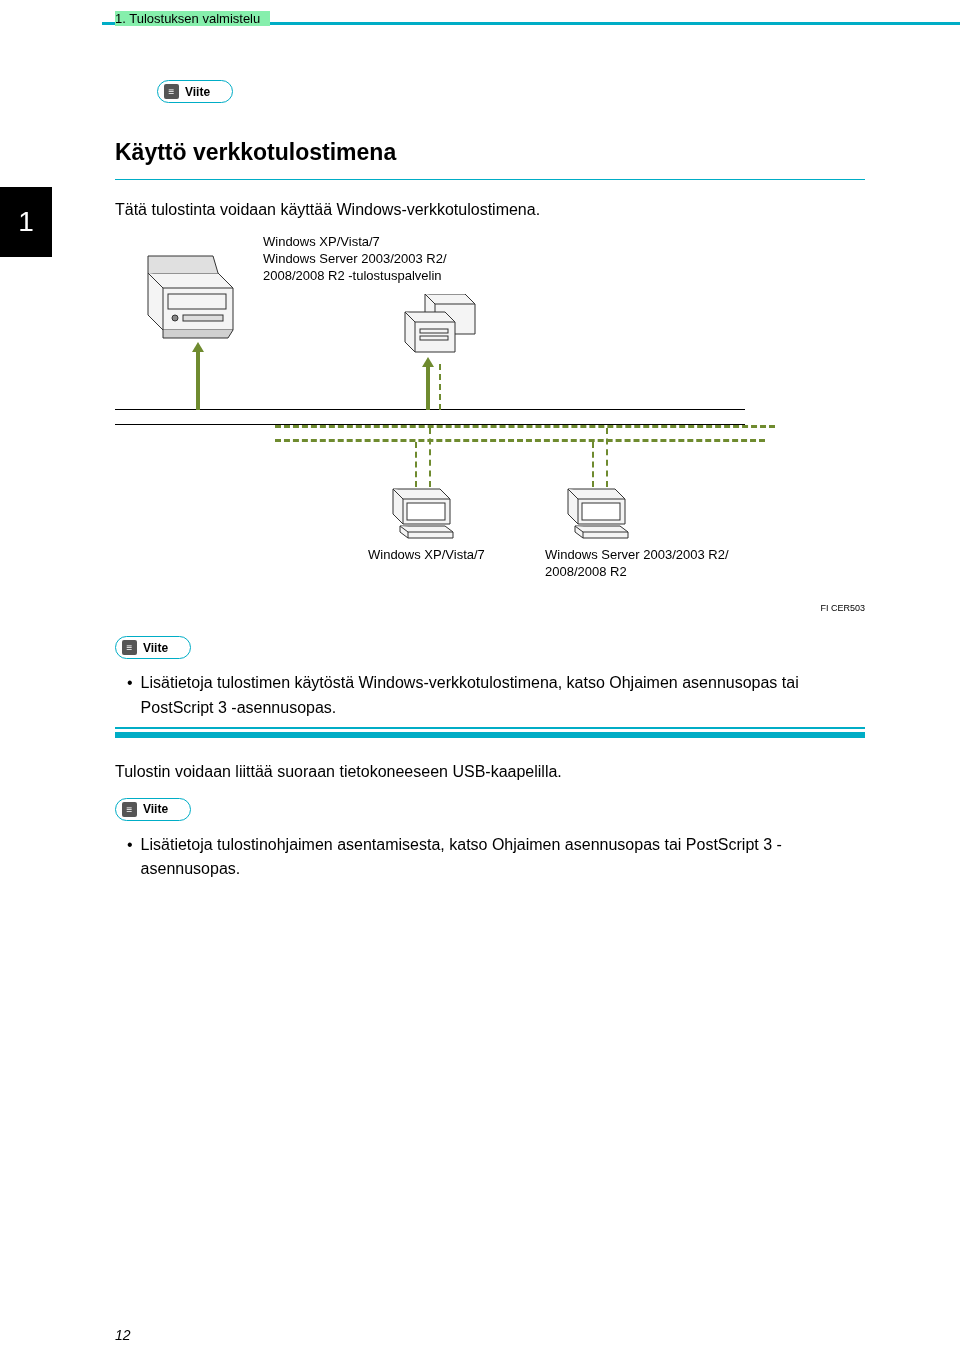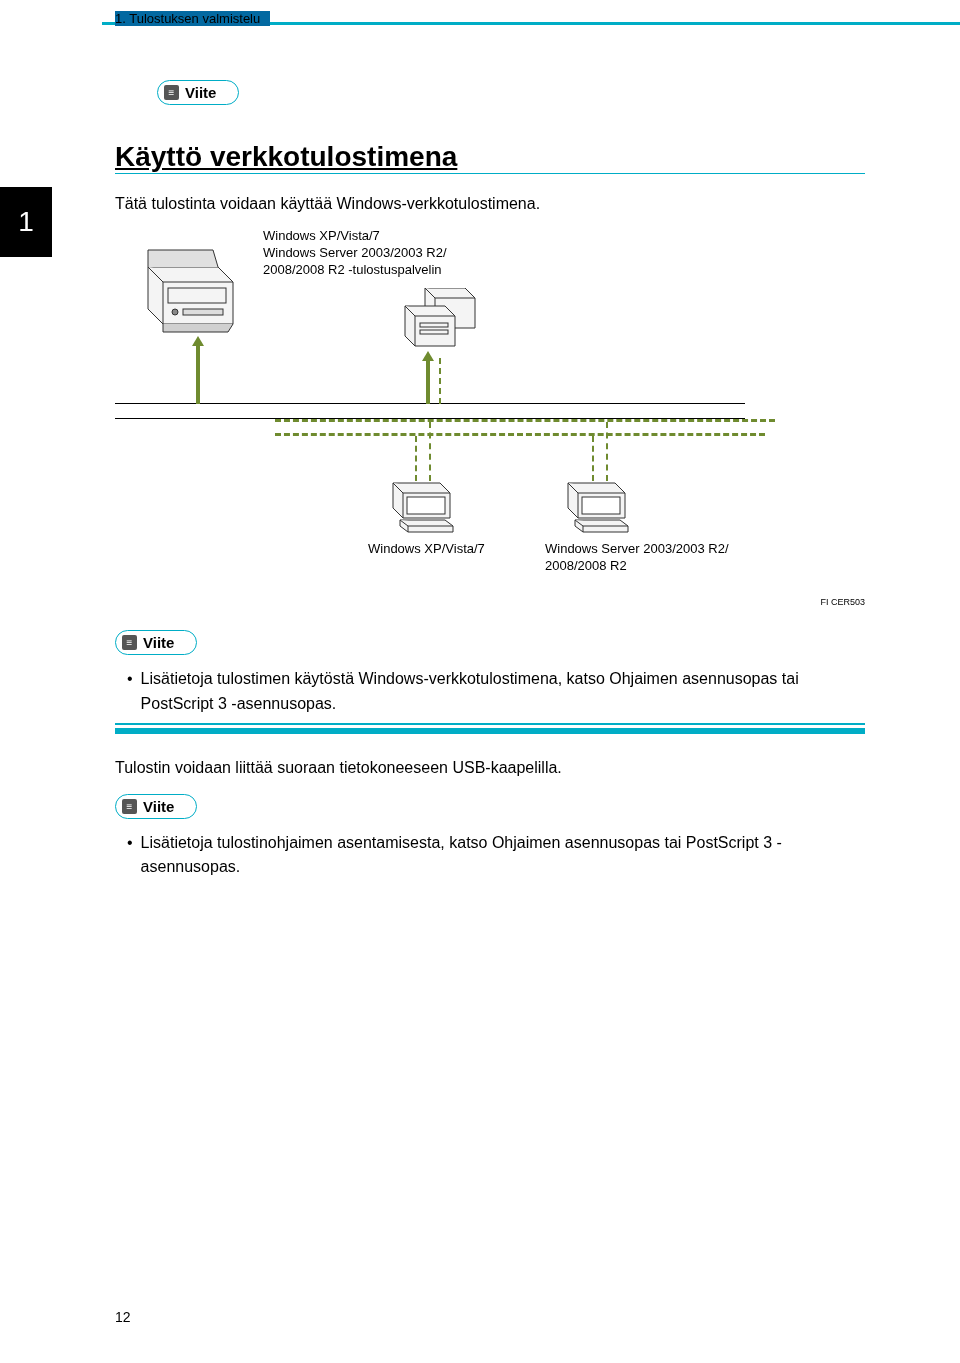--- a/index.html
+++ b/index.html
@@ -17,21 +17,21 @@
       left: 102px;
       right: 0;
       height: 3px;
       background: #00adc6;
     }
     .header-text {
       position: absolute;
       top: 11px;
       left: 115px;
       font-size: 13px;
-      background: #0369a1;
+      background: #86efac;
       padding-right: 10px;
     }
     .side-tab {
       position: absolute;
       left: 0;
       top: 187px;
       width: 52px;
       height: 70px;
       background: #000;
       color: #fff;
@@ -63,40 +63,39 @@
       border-radius: 2px;
       display: flex;
       align-items: center;
       justify-content: center;
       color: #fff;
       font-size: 10px;
       font-weight: bold;
     }
     .viite-text {
       font-weight: bold;
-      font-size: 15px;
+      font-size: 12px;
     }
     .bullet-item {
       display: flex;
       gap: 8px;
       font-size: 16px;
       line-height: 1.55;
       margin-bottom: 6px;
       padding-left: 12px;
     }
     .bullet-item::before {
       content: "•";
       flex-shrink: 0;
     }
     .section-h3 {
-      font-size: 28px;
+      font-size: 23px;
       font-weight: bold;
       margin-top: 24px;
-      margin-bottom: 0;
-      text-decoration: underline;
+      margin-bottom: 13px;
     }
     .thin-rule {
       height: 1px;
       background: #00adc6;
       margin-bottom: 18px;
     }
     .body-text {
       font-size: 16px;
       line-height: 1.5;
     }
@@ -128,23 +127,24 @@
       background: #00adc6;
       margin-bottom: 3px;
     }
     .double-rule2 {
       height: 6px;
       background: #00adc6;
       margin-bottom: 22px;
     }
     .page-num {
       position: absolute;
-      bottom: 38px;
+      bottom: 20px;
       left: 115px;
       font-size: 14px;
+      font-style: italic;
     }
     .printer-svg { position: absolute; }
     .server-svg { position: absolute; }
     .pc-svg { position: absolute; }
     .network-line { position: absolute; background: #000; }
     .network-dash-v { position: absolute; width: 2px; border-left: 2px dashed #6f8b2f; }
     .arrow-up { position: absolute; width: 0; height: 0; border-left: 6px solid transparent; border-right: 6px solid transparent; border-bottom: 10px solid #6f8b2f; }
   </style>
 </head>
 <body>

